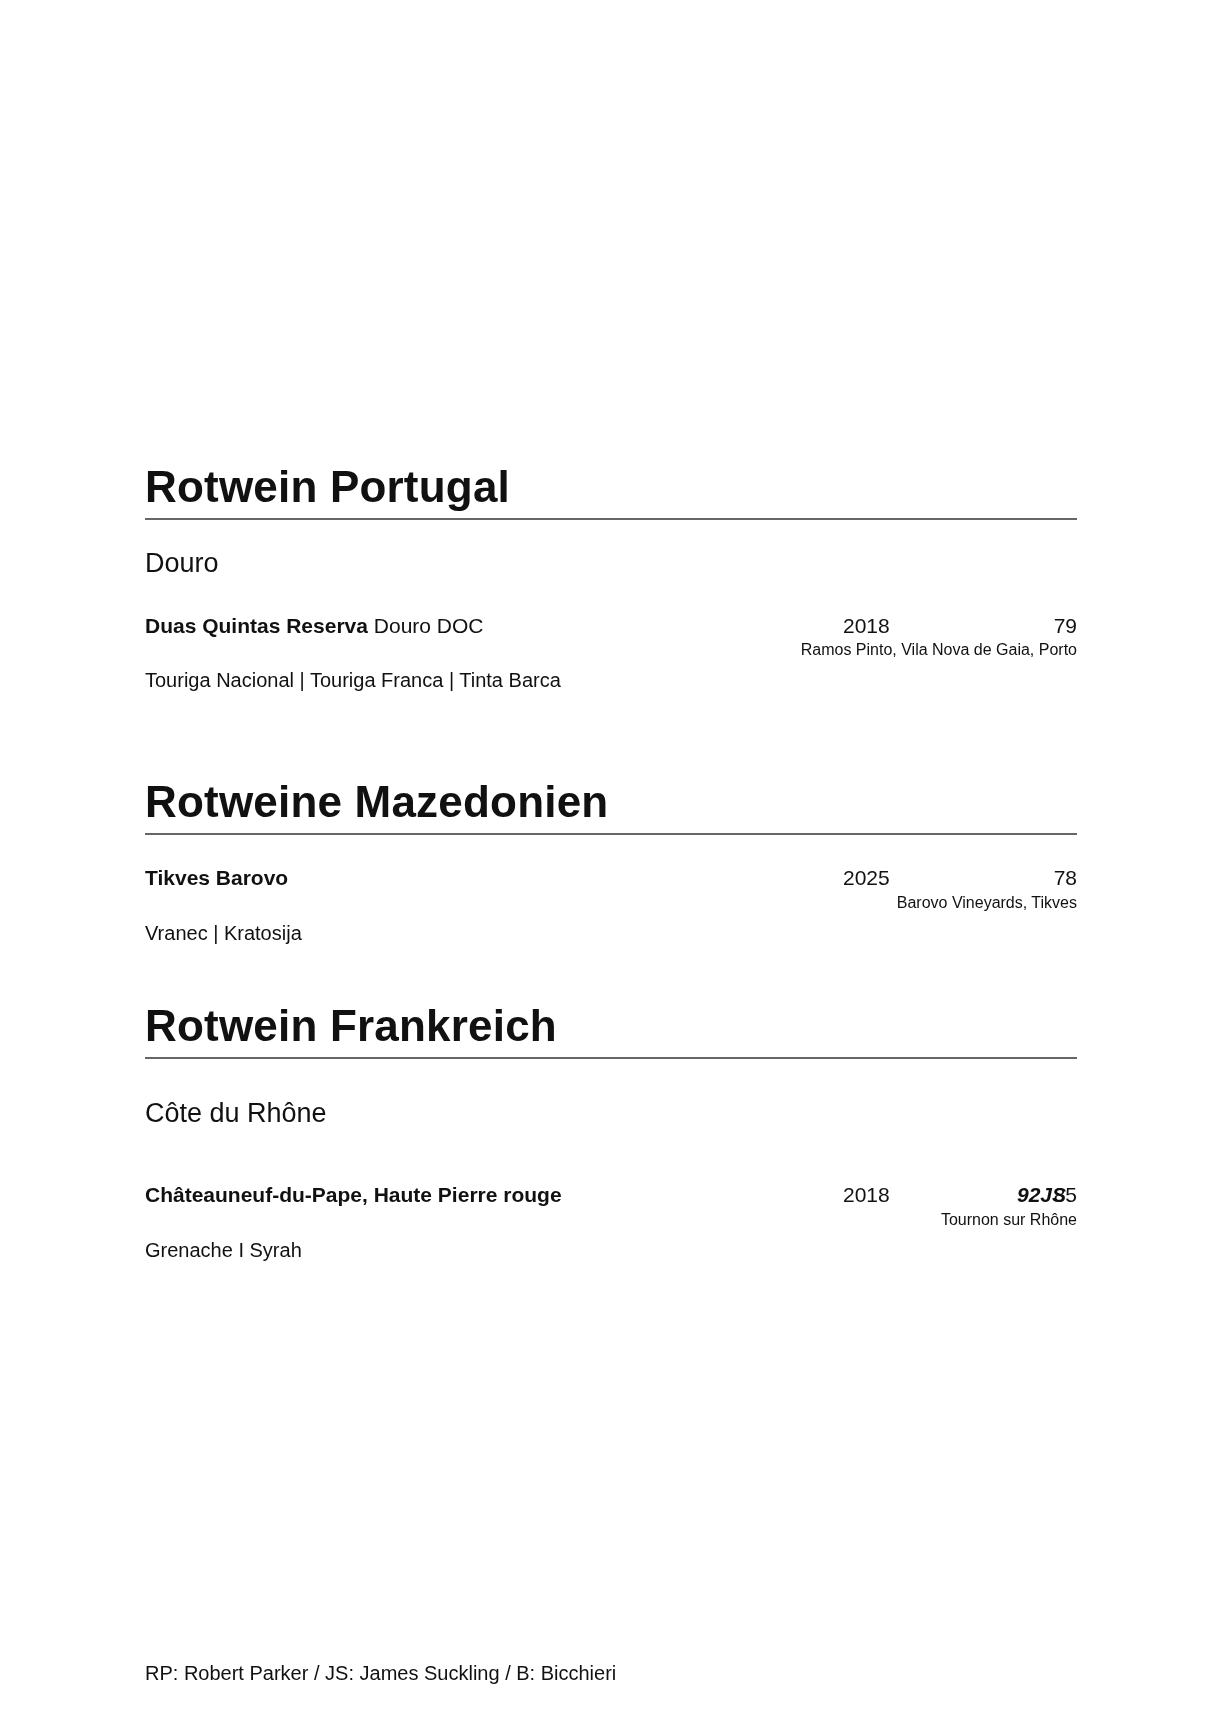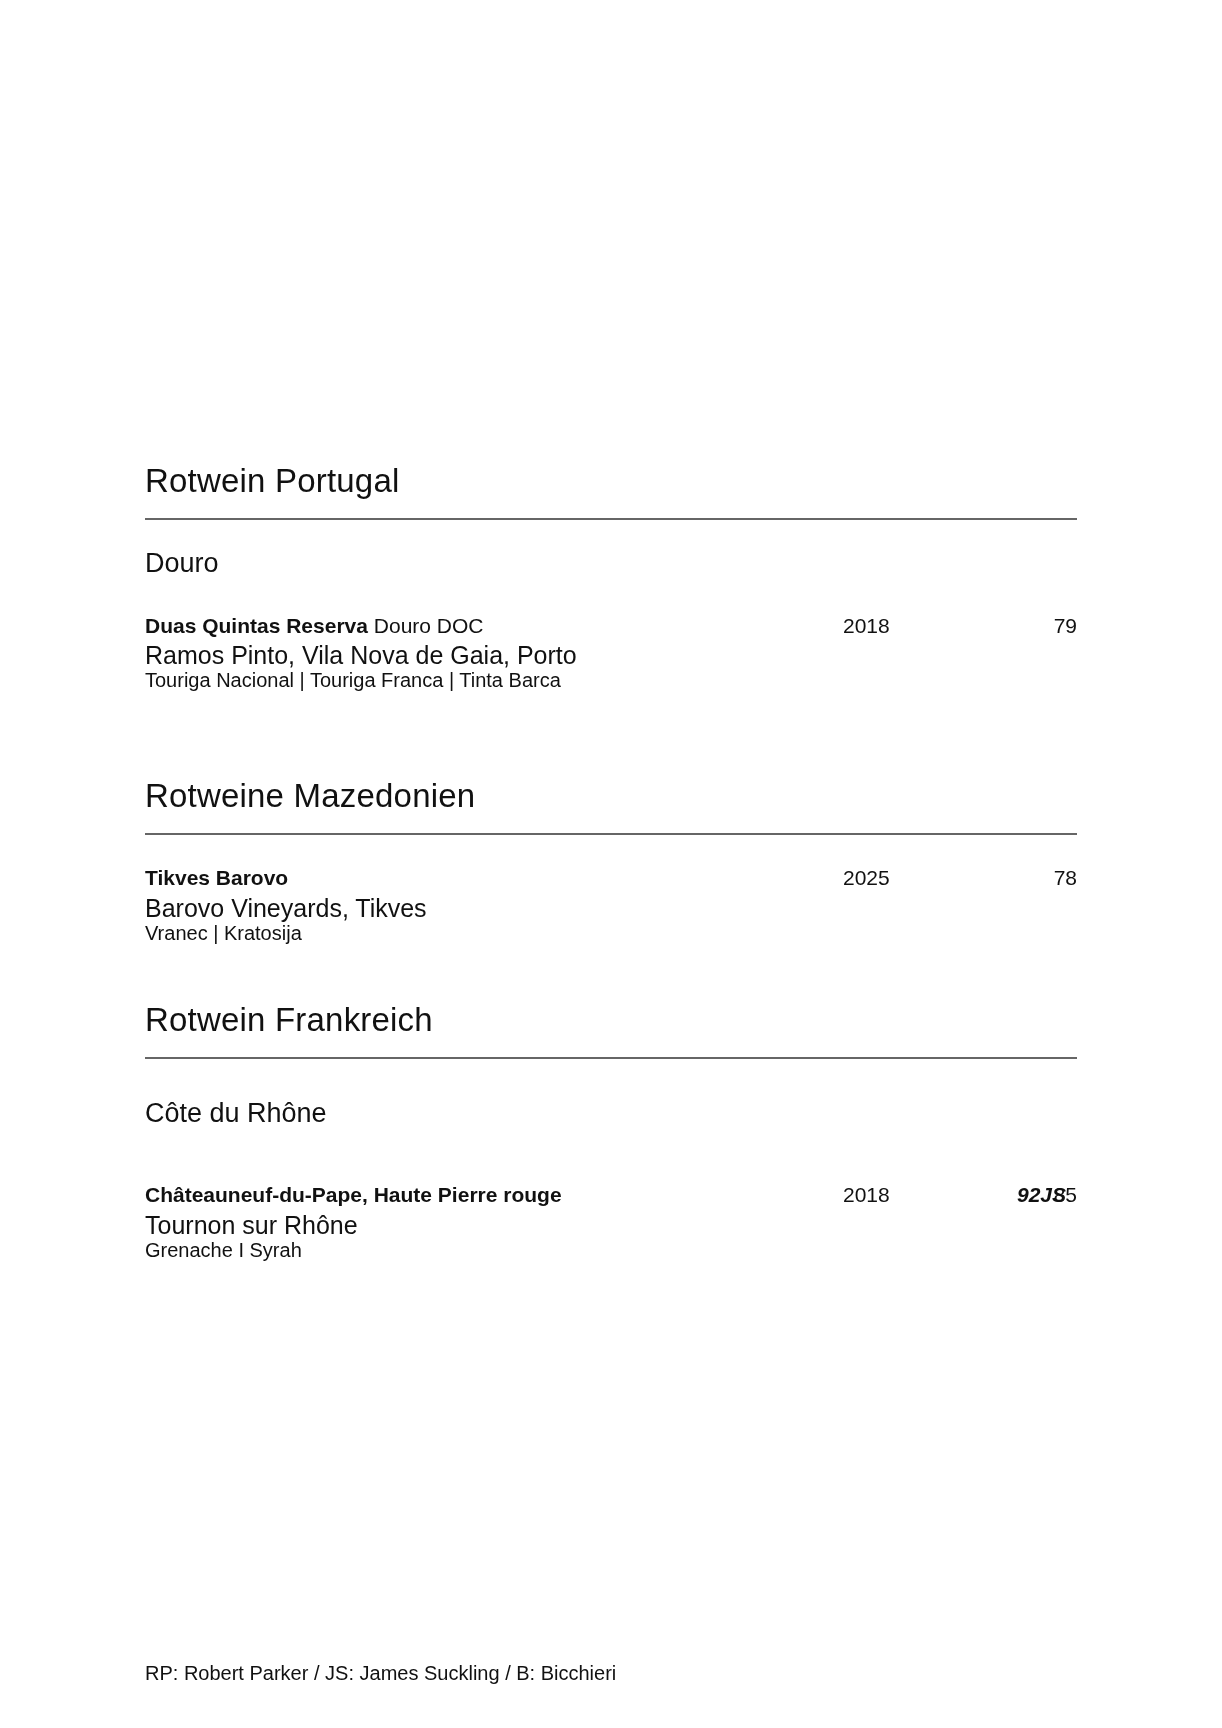--- a/index.html
+++ b/index.html
@@ -6,30 +6,30 @@
   .page{
     position:relative;
     width:1222px;height:1728px;
     margin:0 auto;
     background:#ffffff;
     overflow:hidden;
     font-family:"Liberation Sans", sans-serif;
     color:#111111;
   }
   .abs{position:absolute;left:145px;right:145px;}
-  .h1{font-size:33px;line-height:normal;letter-spacing:0.2px;font-weight:400;}
+  .h1{font-size:44px;line-height:normal;letter-spacing:0.2px;font-weight:700;}
   .rule{position:absolute;left:145px;right:145px;height:1.5px;background:#666666;}
   .h2{font-size:27px;line-height:normal;font-weight:400;}
   .wine-line{font-size:21px;line-height:normal;}
   .wine-name{font-weight:700;}
   .wine-appellation{font-weight:400;}
   .vintage{position:absolute;left:698px;top:0;font-weight:400;}
   .rating{position:absolute;left:831px;width:90px;top:0;text-align:right;font-weight:700;font-style:italic;}
   .price{position:absolute;right:0;top:0;font-weight:400;}
-  .producer{font-size:25px;line-height:normal;}
+  .producer{font-size:16px;line-height:normal;text-align:right;}
   .grapes{font-size:20px;line-height:normal;}
   .footer{font-size:20px;line-height:normal;}
 </style>
 </head>
 <body>
 
 <div class="page">
 
   <div class="abs h1" style="top:462px">Rotwein Portugal</div>
   <div class="rule" style="top:518px"></div>

